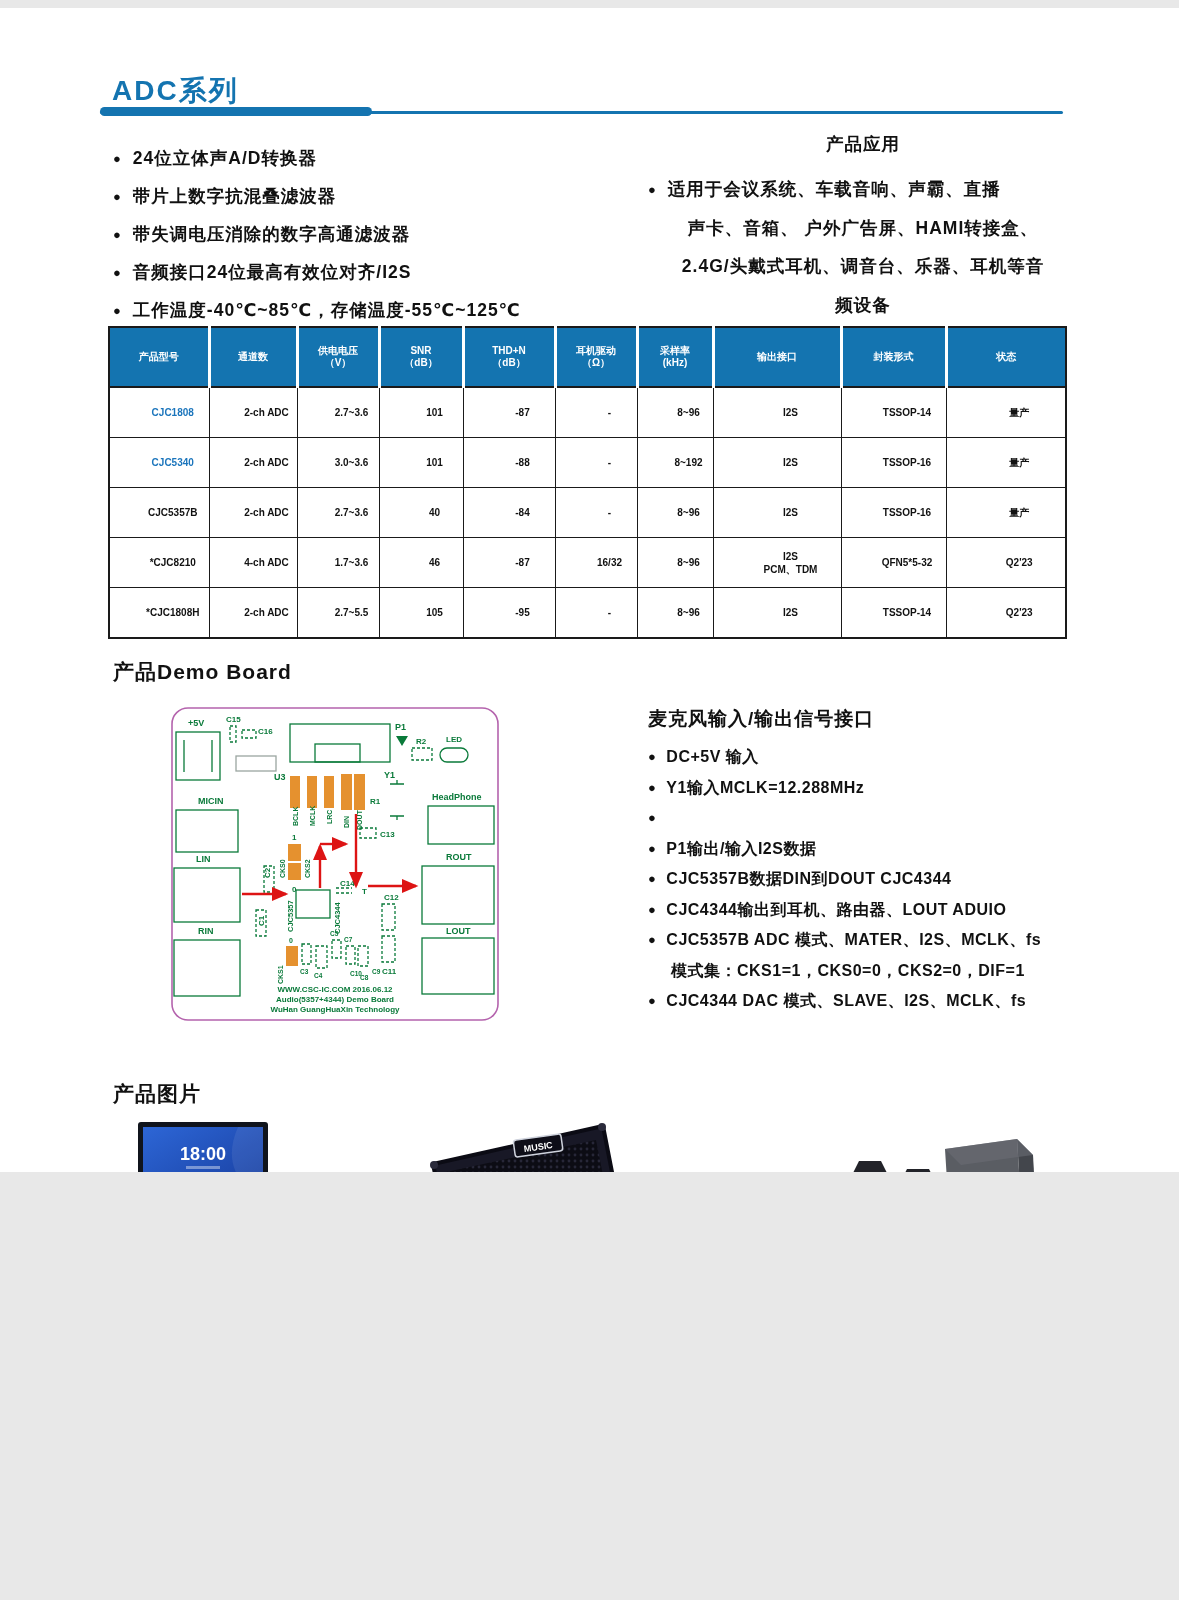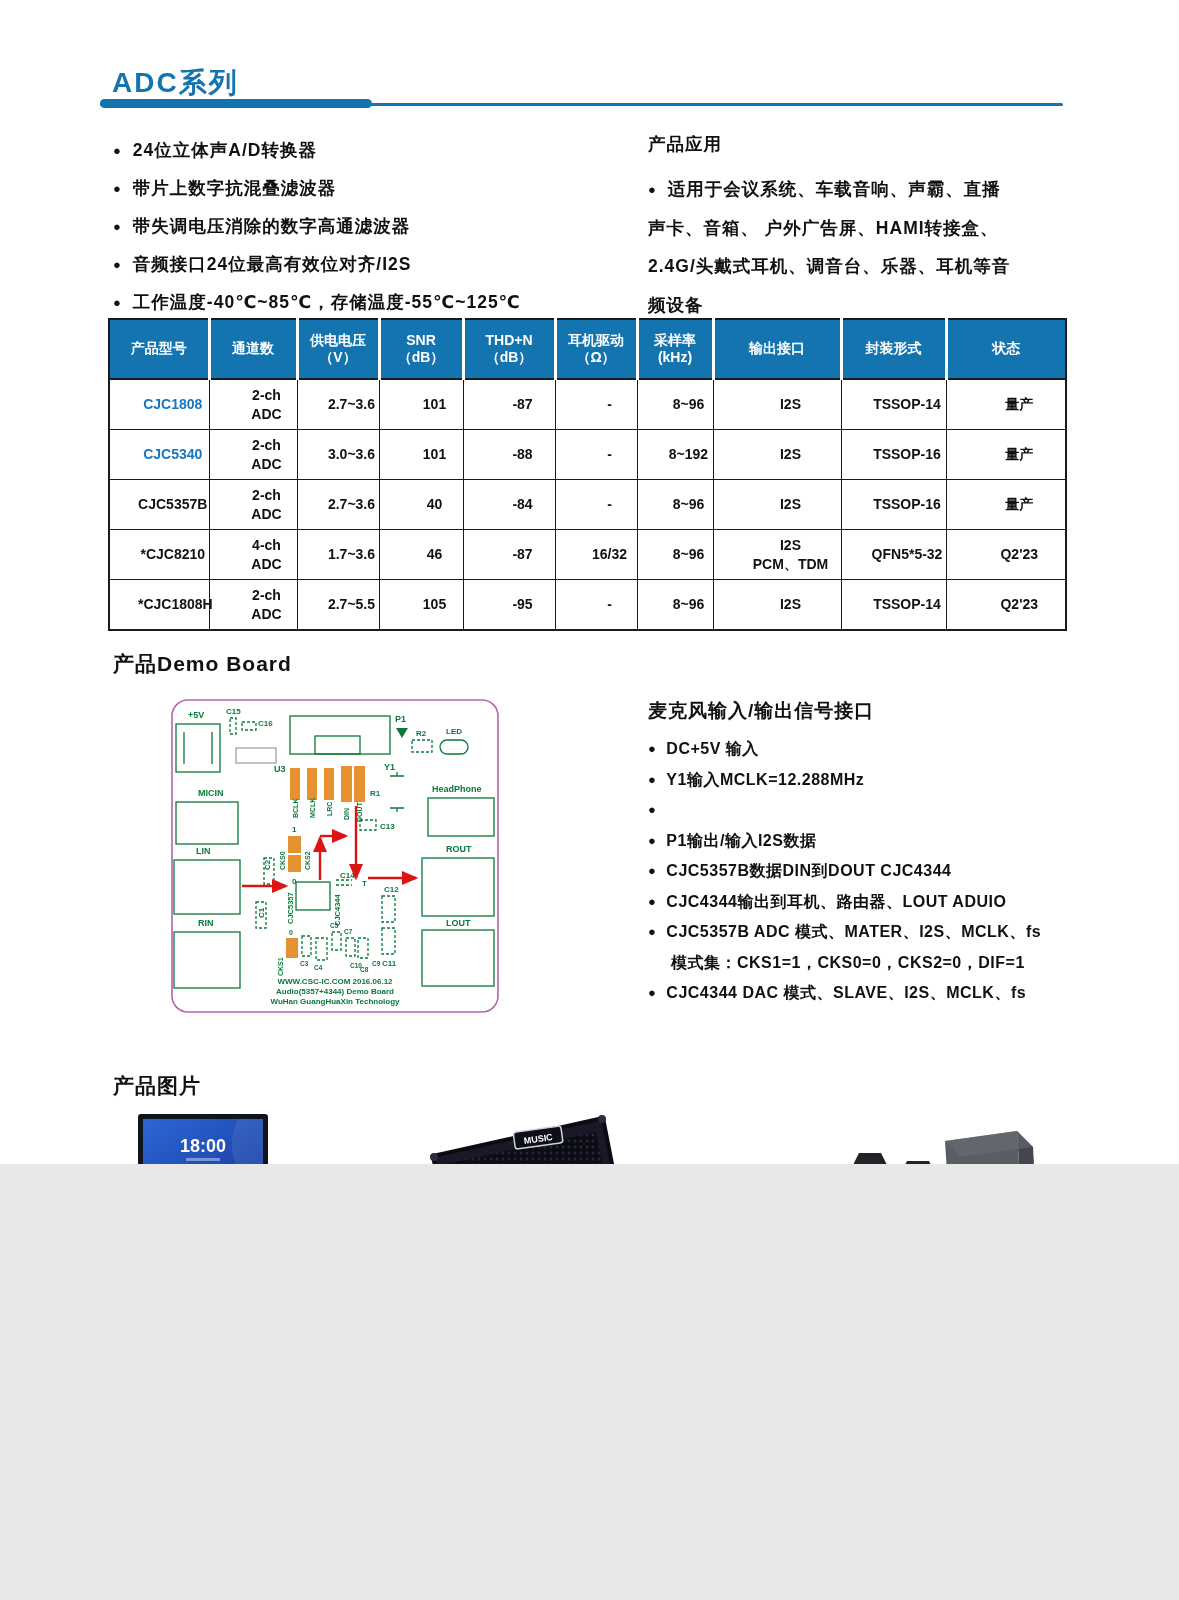--- a/index.html
+++ b/index.html
@@ -1,33 +1,33 @@
 <!DOCTYPE html>
 <html><head>
 <meta charset="utf-8">
 <style>
   html,body{margin:0;padding:0;background:#e8e8e8;}
-  .page{position:relative;width:1179px;height:1164px;background:#ffffff;margin:0 auto;
+  .page{position:relative;width:1179px;height:1164px;background:#ffffff;margin:8px auto;
         font-family:"Liberation Sans","DejaVu Sans",sans-serif;color:#111;overflow:hidden;}
   .abs{position:absolute;}
   
   .page-title{left:112px;top:64px;font-size:28px;font-weight:bold;color:#1474b0;letter-spacing:2px;}
   .rule-thin{left:100px;top:103px;width:963px;height:3px;background:#1474b0;border-radius:2px;}
   .rule-thick{left:100px;top:99px;width:272px;height:9px;background:#1474b0;border-radius:5px;}
   
   .features{left:113px;top:131px;}
   .feat-row{display:flex;align-items:center;gap:11px;height:38px;font-size:17.5px;font-weight:bold;letter-spacing:1px;}
   .bullet{font-size:13px;line-height:1;}
-  .apps{left:648px;top:132px;width:430px;font-size:17.5px;font-weight:bold;letter-spacing:1px;}
+  .apps{left:648px;top:124px;width:430px;font-size:17.5px;font-weight:bold;letter-spacing:1px;text-align:center;}
   .apps-title{margin-bottom:14px;}
   .apps-line{line-height:38.5px;}
   .apps-first{display:flex;align-items:center;gap:11px;}
   
   .spec-table{left:108px;top:318px;width:957px;border-collapse:collapse;table-layout:fixed;
-              border:2px solid #1a1a1a;font-size:14px;}
+              border:2px solid #1a1a1a;font-size:10px;}
   .spec-table th{background:#1474b0;color:#fff;font-weight:bold;height:56px;white-space:pre-line;
                  border-right:3px solid #fff;border-bottom:2px solid #1a1a1a;line-height:1.25;}
   .spec-table th:last-child{border-right:none;}
   .spec-table td{border:1.6px solid #1a1a1a;text-align:center;height:47px;font-weight:bold;
                  white-space:pre-line;line-height:1.3;padding-left:28px;}
   .model-link{color:#1b75bc;}
   
   .sec-title{font-size:21px;font-weight:bold;letter-spacing:1px;}
   
   .mic{left:648px;top:698px;width:436px;}

